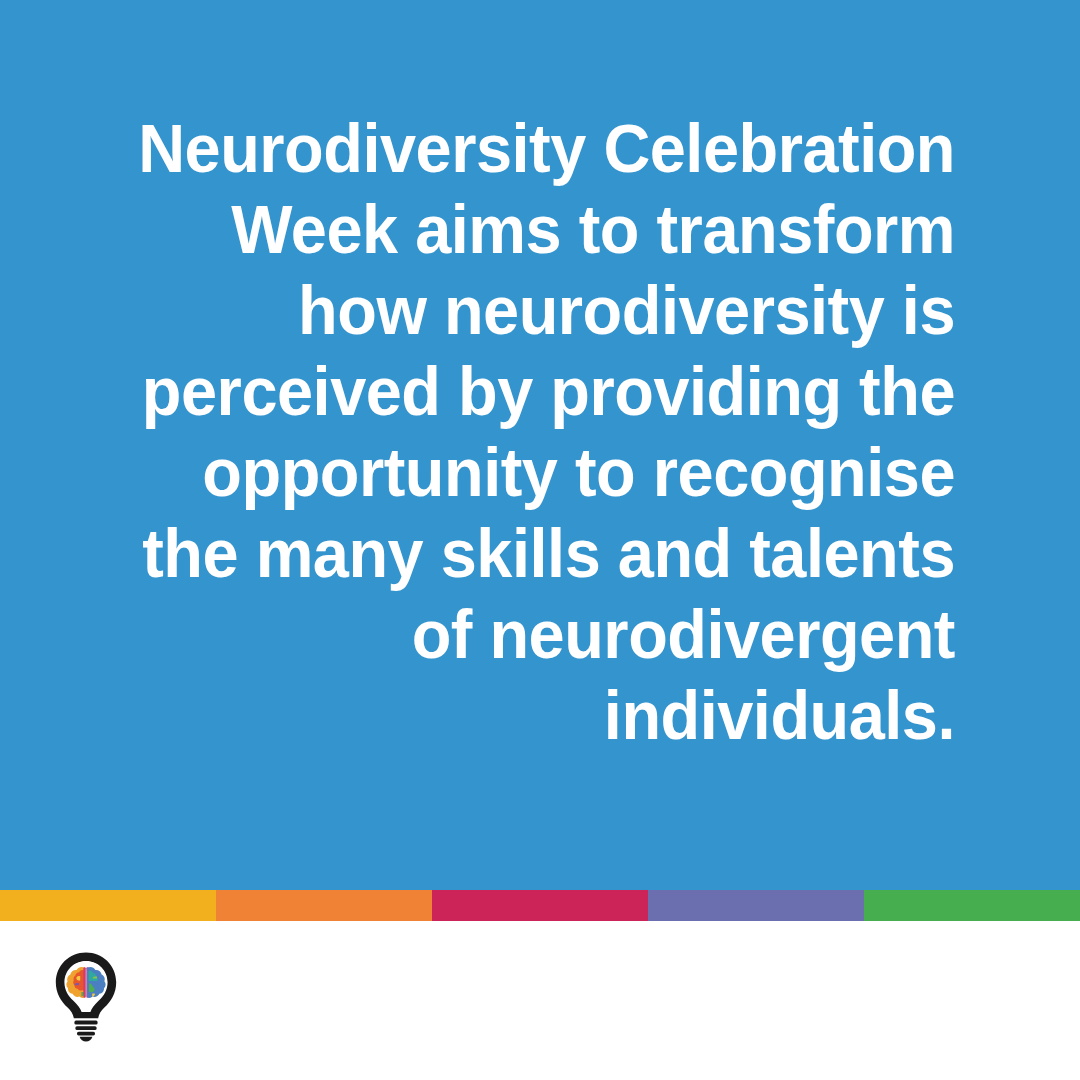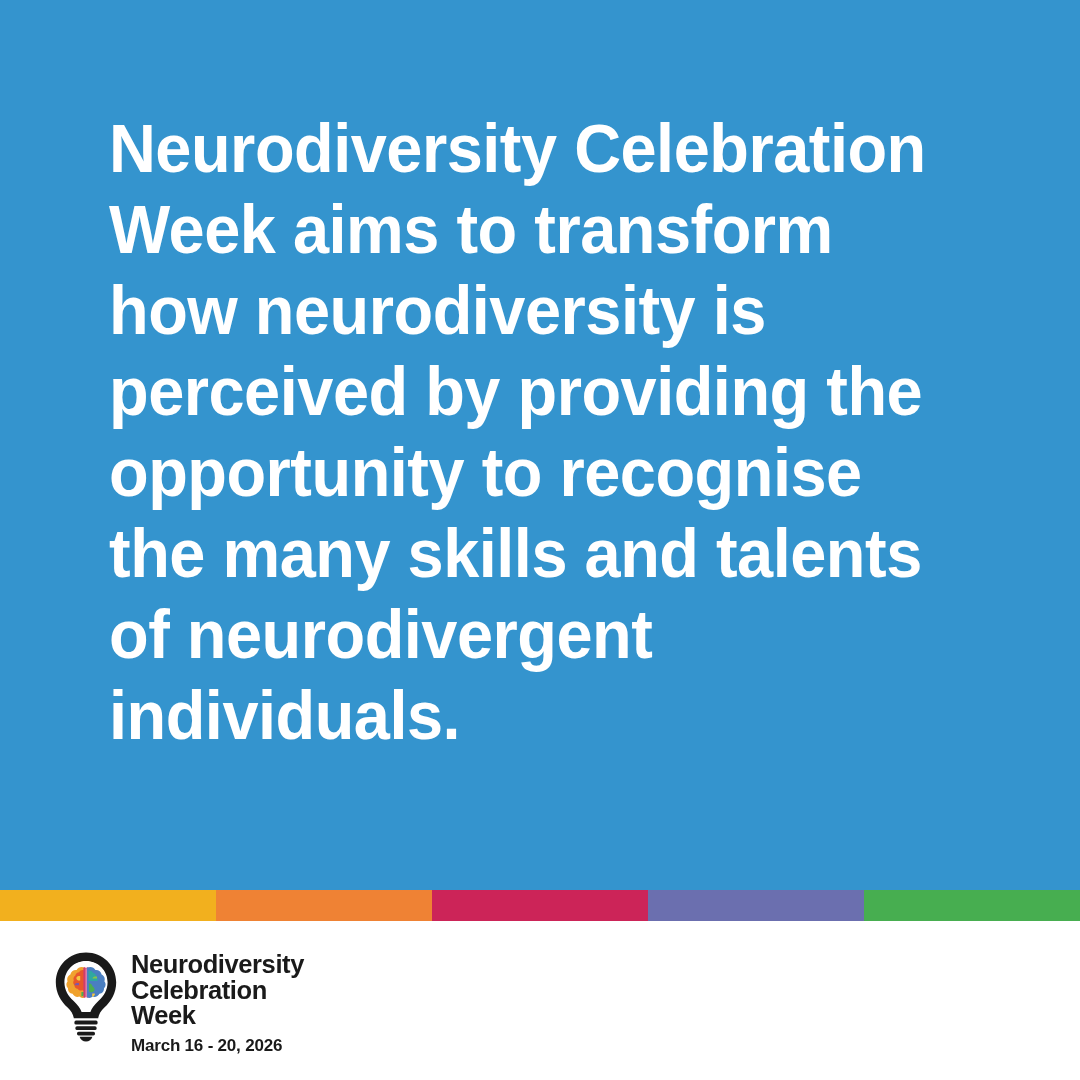--- a/index.html
+++ b/index.html
@@ -9,20 +9,21 @@
   }
   body {
     font-family: "Liberation Sans", sans-serif;
   }
   .poster {
     position: relative;
     width: 1080px;
     height: 1080px;
     overflow: hidden;
     background: #ffffff;
+    text-align: right;
   }
 
   
   .hero {
     position: absolute;
     left: 0;
     top: 0;
     width: 1080px;
     height: 890px;
     background: #3494ce;
@@ -168,23 +169,17 @@
                  C52.2 41.0 50.2 43.4 47.4 43.8 C46.2 46.4 43.2 47.6 40.6 46.6
                  C39.0 48.2 36.6 48.4 35.0 47.0 L35.0 17.8 Z" fill="#4a7fc1"></path>
         <path d="M36.6 21.0 C38.4 20.4 40.4 21.2 41.0 23.0 C42.8 23.2 44.2 24.6 44.2 26.4
                  C45.8 27.4 46.2 29.4 45.4 31.0 L36.6 31.0 Z" fill="#2fa8a0"></path>
         <path d="M37.0 33.2 C38.8 33.2 40.4 34.6 40.6 36.4 C42.2 37.0 43.0 38.8 42.4 40.4
                  C41.2 42.2 39.0 42.8 37.2 41.8 L37.0 41.8 Z" fill="#4caf50"></path>
         <path d="M42.8 26.4 C41.6 26.4 40.6 27.4 40.6 28.6 L45.0 28.6 L45.0 26.4 Z" fill="#8bc34a"></path>
         <path d="M40.2 43.4 L40.2 46.8 C41.6 46.6 42.6 45.6 42.8 44.2 L42.8 43.4 Z" fill="#f5c842"></path>
       </svg>
 
-      <div class="logo-wordmark">
-        <div class="logo-line" style="color: rgb(26, 26, 26);">Neurodiversity</div>
-        <div class="logo-line" style="color: rgb(26, 26, 26);">Celebration</div>
-        <div class="logo-line" style="color: rgb(26, 26, 26);">Week</div>
-        <div class="logo-date" style="color: rgb(26, 26, 26);">March 16 - 20, 2026</div>
-      </div>
 
     </div>
   </div>
 
 </div>
 
 </body></html>

